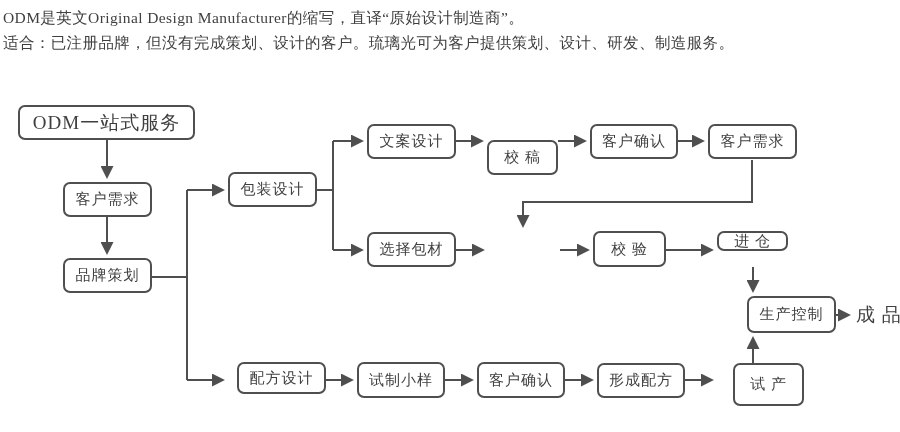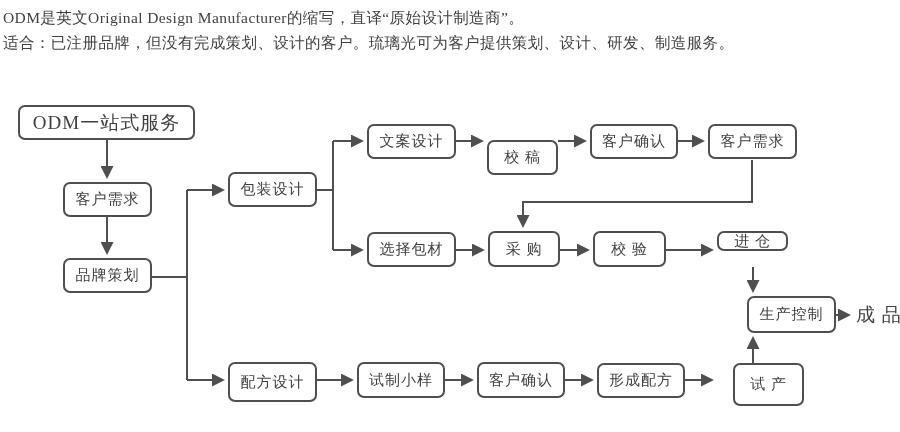--- a/index.html
+++ b/index.html
@@ -89,24 +89,23 @@
 
   <div class="node" style="left:18px;top:105px;width:177px;height:35px;font-size:19px">ODM一站式服务</div>
   <div class="node" style="left:63px;top:182px;width:89px;height:35px">客户需求</div>
   <div class="node" style="left:63px;top:258px;width:89px;height:35px">品牌策划</div>
   <div class="node" style="left:228px;top:172px;width:89px;height:35px">包装设计</div>
   <div class="node" style="left:367px;top:124px;width:89px;height:35px">文案设计</div>
   <div class="node" style="left:487px;top:140px;width:71px;height:35px">校 稿</div>
   <div class="node" style="left:590px;top:124px;width:88px;height:35px">客户确认</div>
   <div class="node" style="left:708px;top:124px;width:89px;height:35px">客户需求</div>
   <div class="node" style="left:367px;top:232px;width:89px;height:35px">选择包材</div>
-  <div class="node" style="left:488px;top:231px;width:72px;height:36px">采 购</div>
   <div class="node" style="left:593px;top:231px;width:73px;height:36px">校 验</div>
   <div class="node" style="left:717px;top:231px;width:71px;height:20px">进 仓</div>
   <div class="node" style="left:747px;top:296px;width:89px;height:37px">生产控制</div>
   <div class="plainlabel" style="left:856px;top:302px;height:26px">成 品</div>
-  <div class="node" style="left:228px;top:362px;width:89px;height:40px">配方设计</div>
+  <div class="node" style="left:237px;top:362px;width:89px;height:32px">配方设计</div>
   <div class="node" style="left:357px;top:362px;width:88px;height:36px">试制小样</div>
   <div class="node" style="left:477px;top:362px;width:88px;height:36px">客户确认</div>
   <div class="node" style="left:597px;top:363px;width:88px;height:35px">形成配方</div>
   <div class="node" style="left:733px;top:363px;width:71px;height:43px">试 产</div>
 
 </div>
 
 </body></html>

